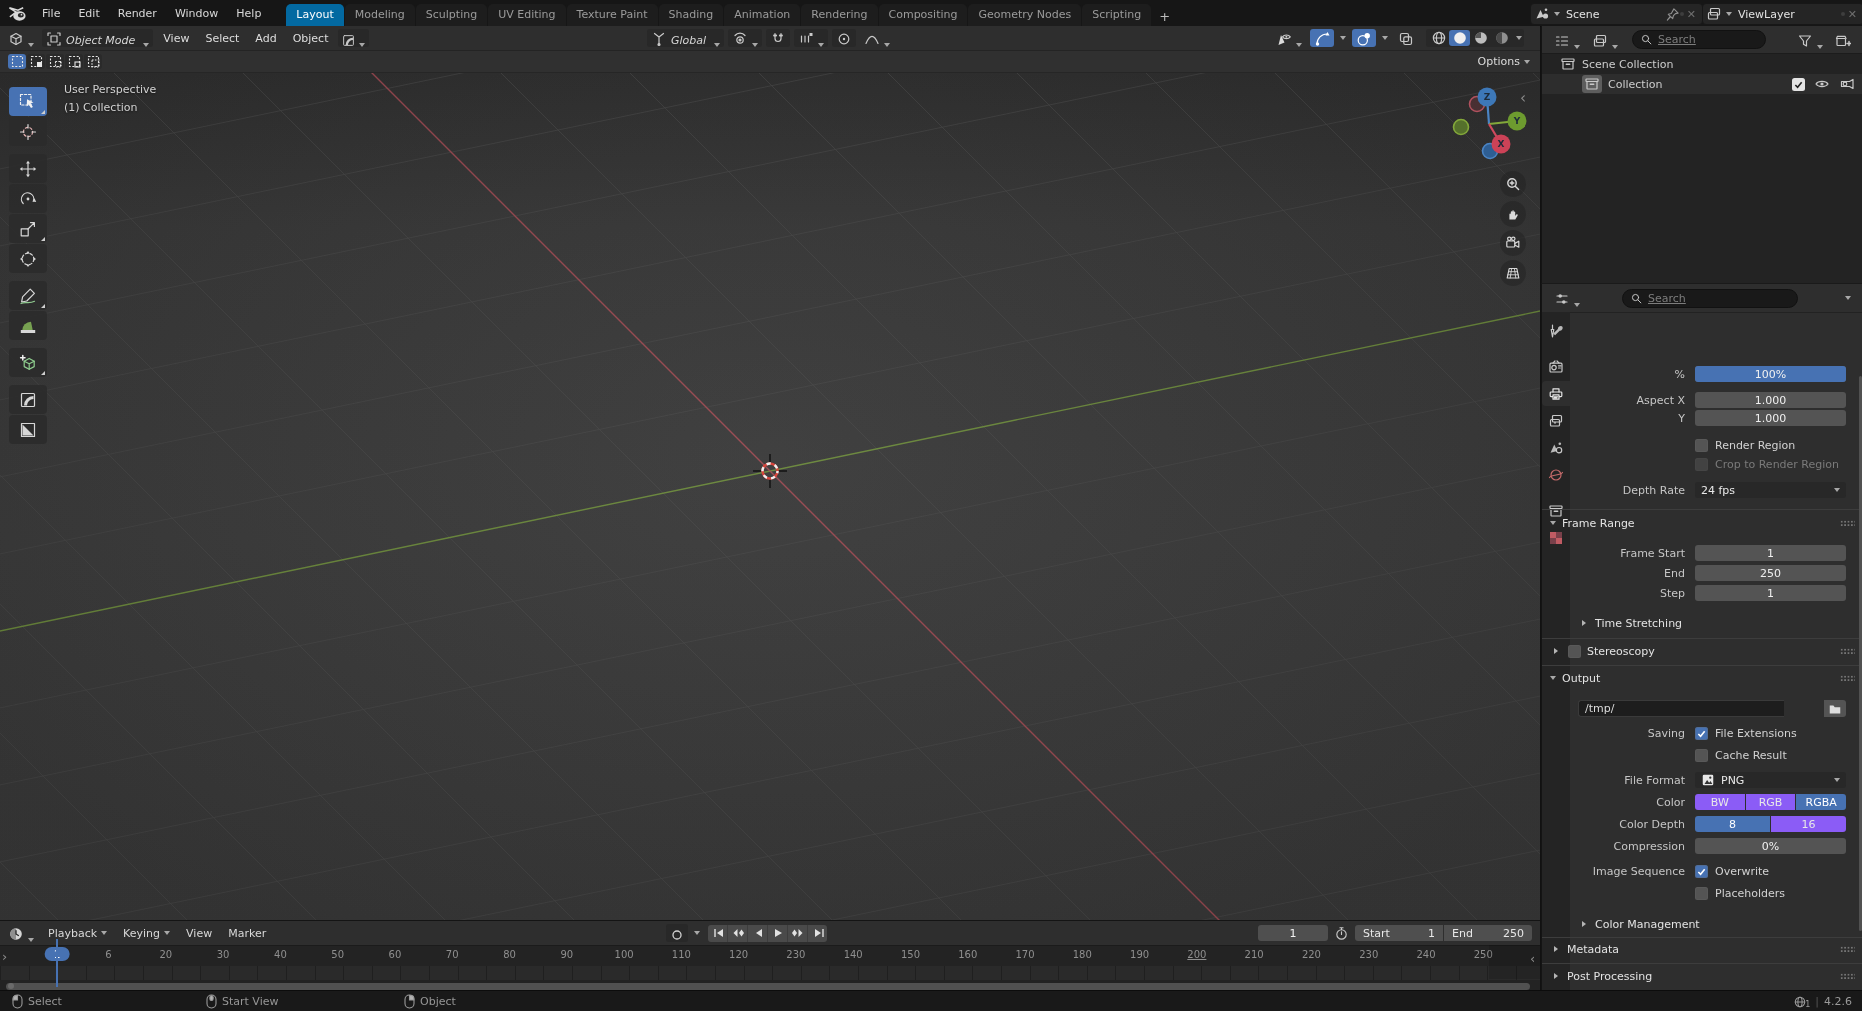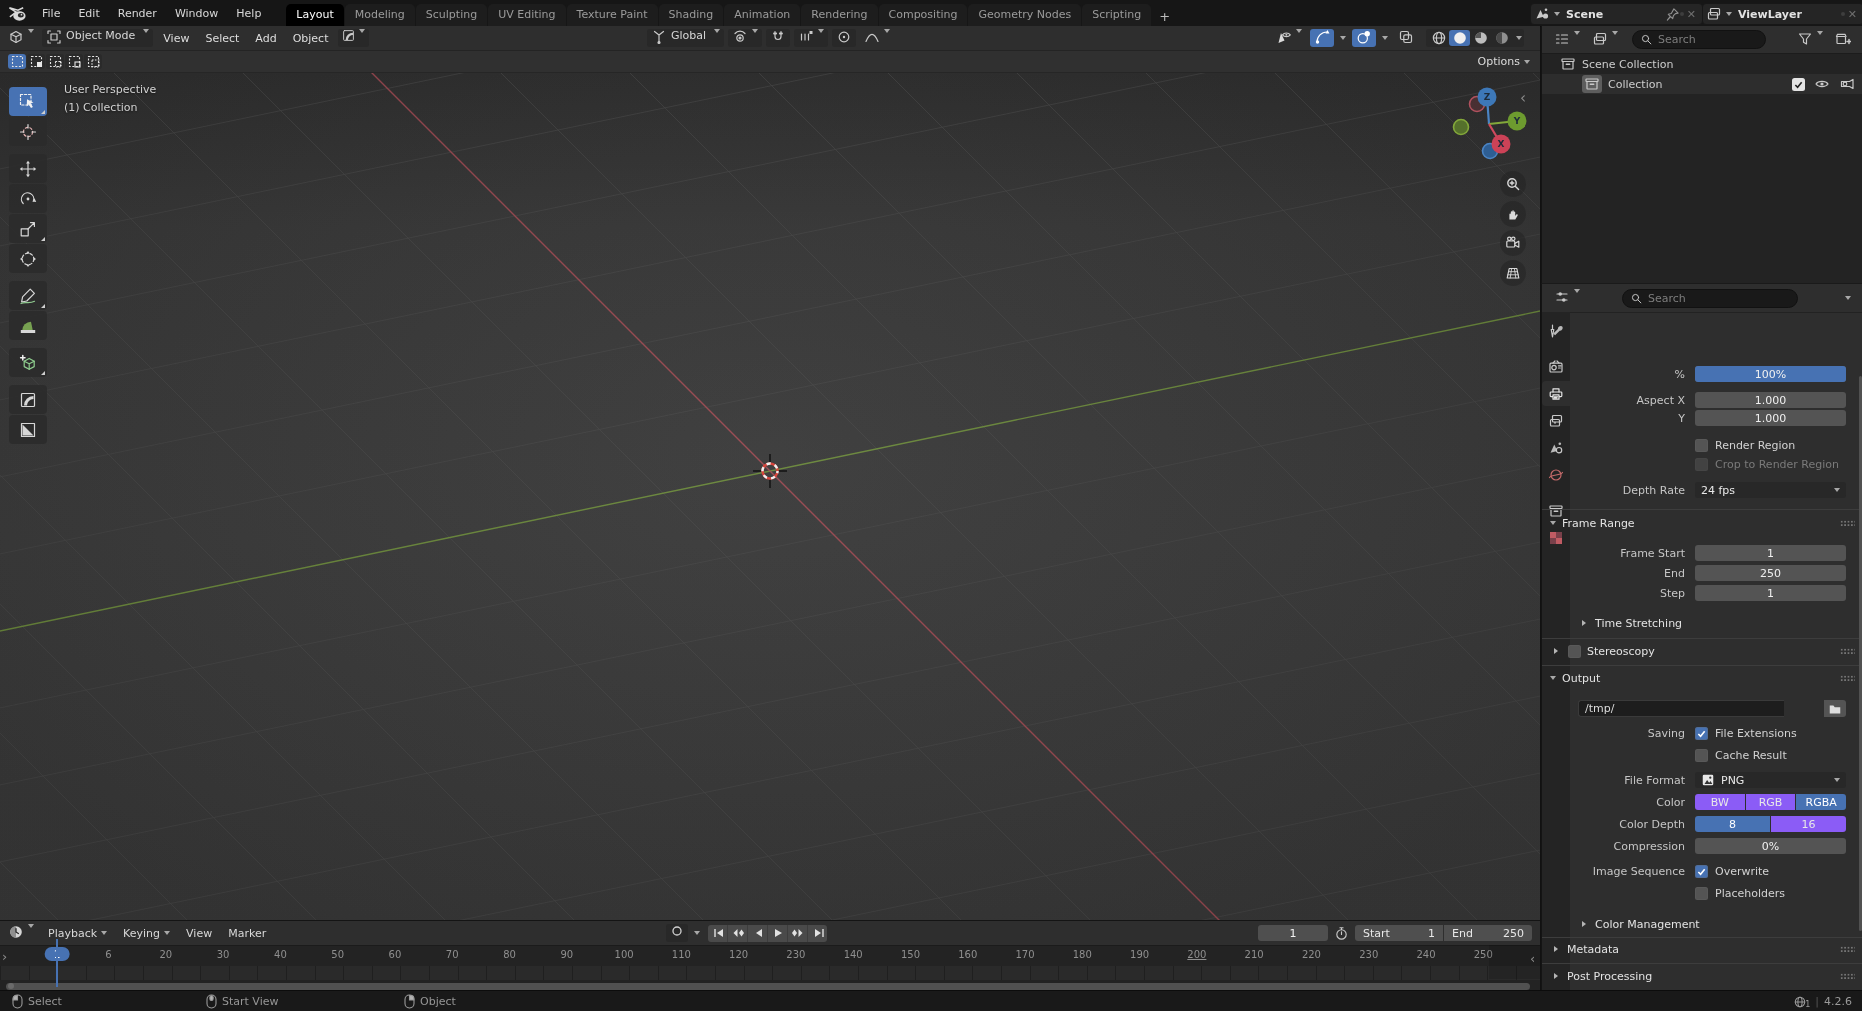--- a/index.html
+++ b/index.html
@@ -13,31 +13,31 @@
   .chev.r{border-top:none;border-bottom:none;border-left:4px solid #b5b5b5;border-top:3.5px solid transparent;border-bottom:3.5px solid transparent;}
   svg{display:block;flex:none;}
 
   
   #topbar{left:0;top:0;width:1862px;height:26px;background:#161616;border-bottom:1px solid #0c0c0c;display:flex;align-items:center;}
   #logo{margin:0 6px 0 8px;}
   #topbar-menus{display:flex;height:100%;align-items:center;}
   #topbar-menus .menu{padding:0 9px;color:#d8d8d8;cursor:default;}
   #workspaces{display:flex;align-items:flex-end;height:100%;margin-left:16px;}
   #workspaces .tab{padding:4px 10px 5px;margin-right:1px;border-radius:5px 5px 0 0;background:#1d1d1d;color:#9b9b9b;}
-  #workspaces .tab.active{background:#000000;color:#fdfdfd;}
+  #workspaces .tab.active{background:#0369a1;color:#fdfdfd;}
   #workspaces .addtab{padding:2px 7px;color:#bbb;font-size:13px;}
   .idwidget{height:20px;background:#252525;border:1px solid #171717;border-radius:4px;display:flex;align-items:center;padding:0 3px;}
-  .idwidget .nm{flex:1;padding:0 6px;color:#e2e2e2;font-weight:bold;}
+  .idwidget .nm{flex:1;padding:0 6px;color:#e2e2e2;}
   .idwidget .xbtn{color:#6e6e6e;font-size:11px;padding:0 3px;}
   .idwidget .copybtn{background:#3e3e3e;border-radius:3px;padding:2px;}
 
   
   #vp-header{left:0;top:26px;width:1540px;height:24px;background:#2e2e2e;border-bottom:1px solid #242424;display:flex;align-items:center;}
   #vp-header .menu{padding:0 8px;color:#dedede;}
-  .hbtn{display:flex;align-items:flex-start;background:#282828;border-radius:3px;height:18px;padding:0 4px;margin:10px 2px;}
+  .hbtn{display:flex;align-items:flex-end;background:#282828;border-radius:3px;height:18px;padding:0 4px;margin:10px 2px;font-style:italic;}
   .hbtn.flat{background:transparent;}
   .hbtn.blue{background:#4772b3;}
   #vp-center{position:absolute;left:645px;display:flex;align-items:center;}
   #vp-right{position:absolute;right:16px;display:flex;align-items:center;}
   .shadegrp{display:flex;align-items:center;background:#282828;border-radius:3px;height:18px;padding:0 2px;margin-left:6px;}
   .shadegrp .sm{width:21px;height:16px;display:flex;align-items:center;justify-content:center;border-radius:3px;}
   .shadegrp .sm.active{background:#4772b3;}
   #tool-settings{left:0;top:51px;width:1540px;height:21px;background:#303030;border-bottom:1px solid #262626;display:flex;align-items:center;}
   .selmode{width:18px;height:15px;border-radius:3px;display:flex;align-items:center;justify-content:center;margin-right:1px;background:#2a2a2a;}
   .selmode.active{background:#4772b3;}
@@ -55,21 +55,21 @@
   .tbtn.active{background:#4772b3;}
   .tbtn.gap{margin-top:7px;}
   .tbtn .sub{position:absolute;right:2px;bottom:2px;width:0;height:0;border-left:4px solid transparent;border-bottom:4px solid #cfcfcf;}
   .navbtn{width:26px;height:26px;border-radius:13px;background:rgba(35,35,35,.55);display:flex;align-items:center;justify-content:center;}
   #npanel-arrow{left:1520px;top:16px;color:#8c8c8c;font-size:15px;}
 
   
   #outliner{left:1541px;top:26px;width:321px;height:257px;background:#232323;border-left:1px solid #141414;}
   #outliner-header{height:27px;background:#2e2e2e;border-bottom:1px solid #1c1c1c;display:flex;align-items:center;padding:0 6px;}
   .searchbox{flex:none;display:flex;align-items:center;background:#191919;border:1px solid #111;border-radius:10px;height:17px;padding:0 7px;color:#7d7d7d;}
-  .searchbox .ph{margin-left:5px;}
+  .searchbox .ph{margin-left:5px;text-decoration:underline;}
   .orow{display:flex;align-items:center;height:20px;padding-right:8px;color:#cdcdcd;}
   .orow .lbl{margin-left:6px;flex:1;}
   .orow .tog{margin-left:9px;}
   .iconwrap.active{background:#5d5d5d;border-radius:3px;padding:1px 2px;}
   .wcheck{width:13px;height:13px;border-radius:2.5px;background:#e4e4e4;display:flex;align-items:center;justify-content:center;}
 
   
   #properties{left:1541px;top:283px;width:321px;height:707px;background:#2e2e2e;border-left:1px solid #141414;border-top:1px solid #1a1a1a;}
   #props-header{height:28px;background:#2e2e2e;border-bottom:1px solid #222;display:flex;align-items:center;padding:0 6px;}
   #props-tabs{position:absolute;left:0;top:28px;width:28px;height:679px;background:#242424;display:flex;flex-direction:column;align-items:center;padding-top:6px;box-sizing:border-box;}

